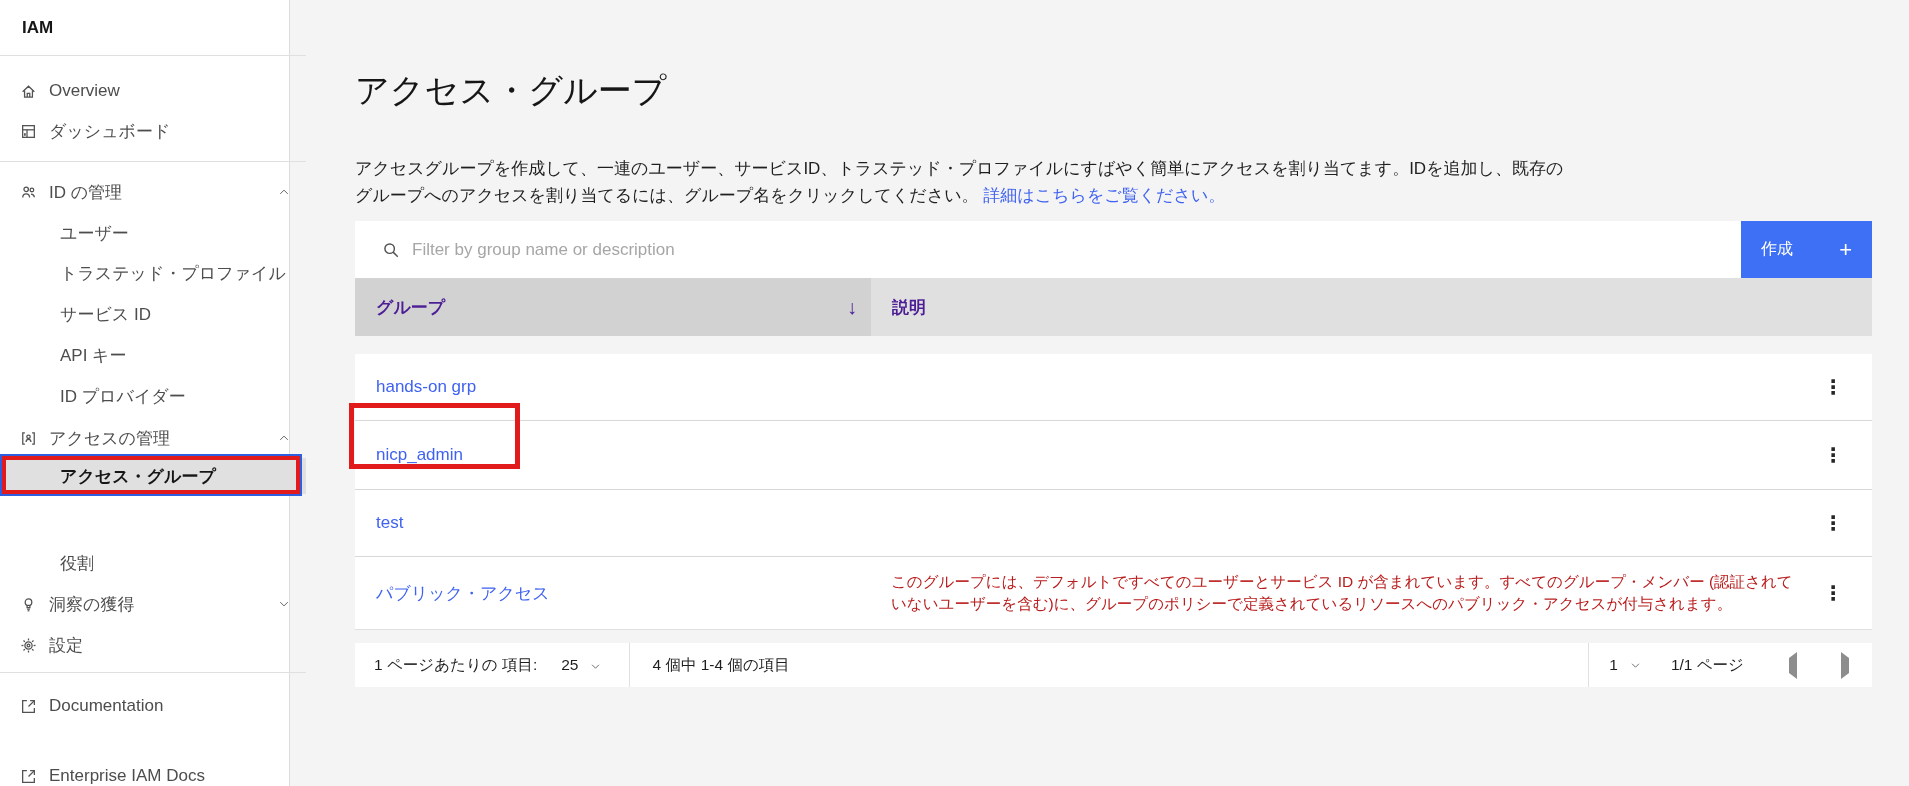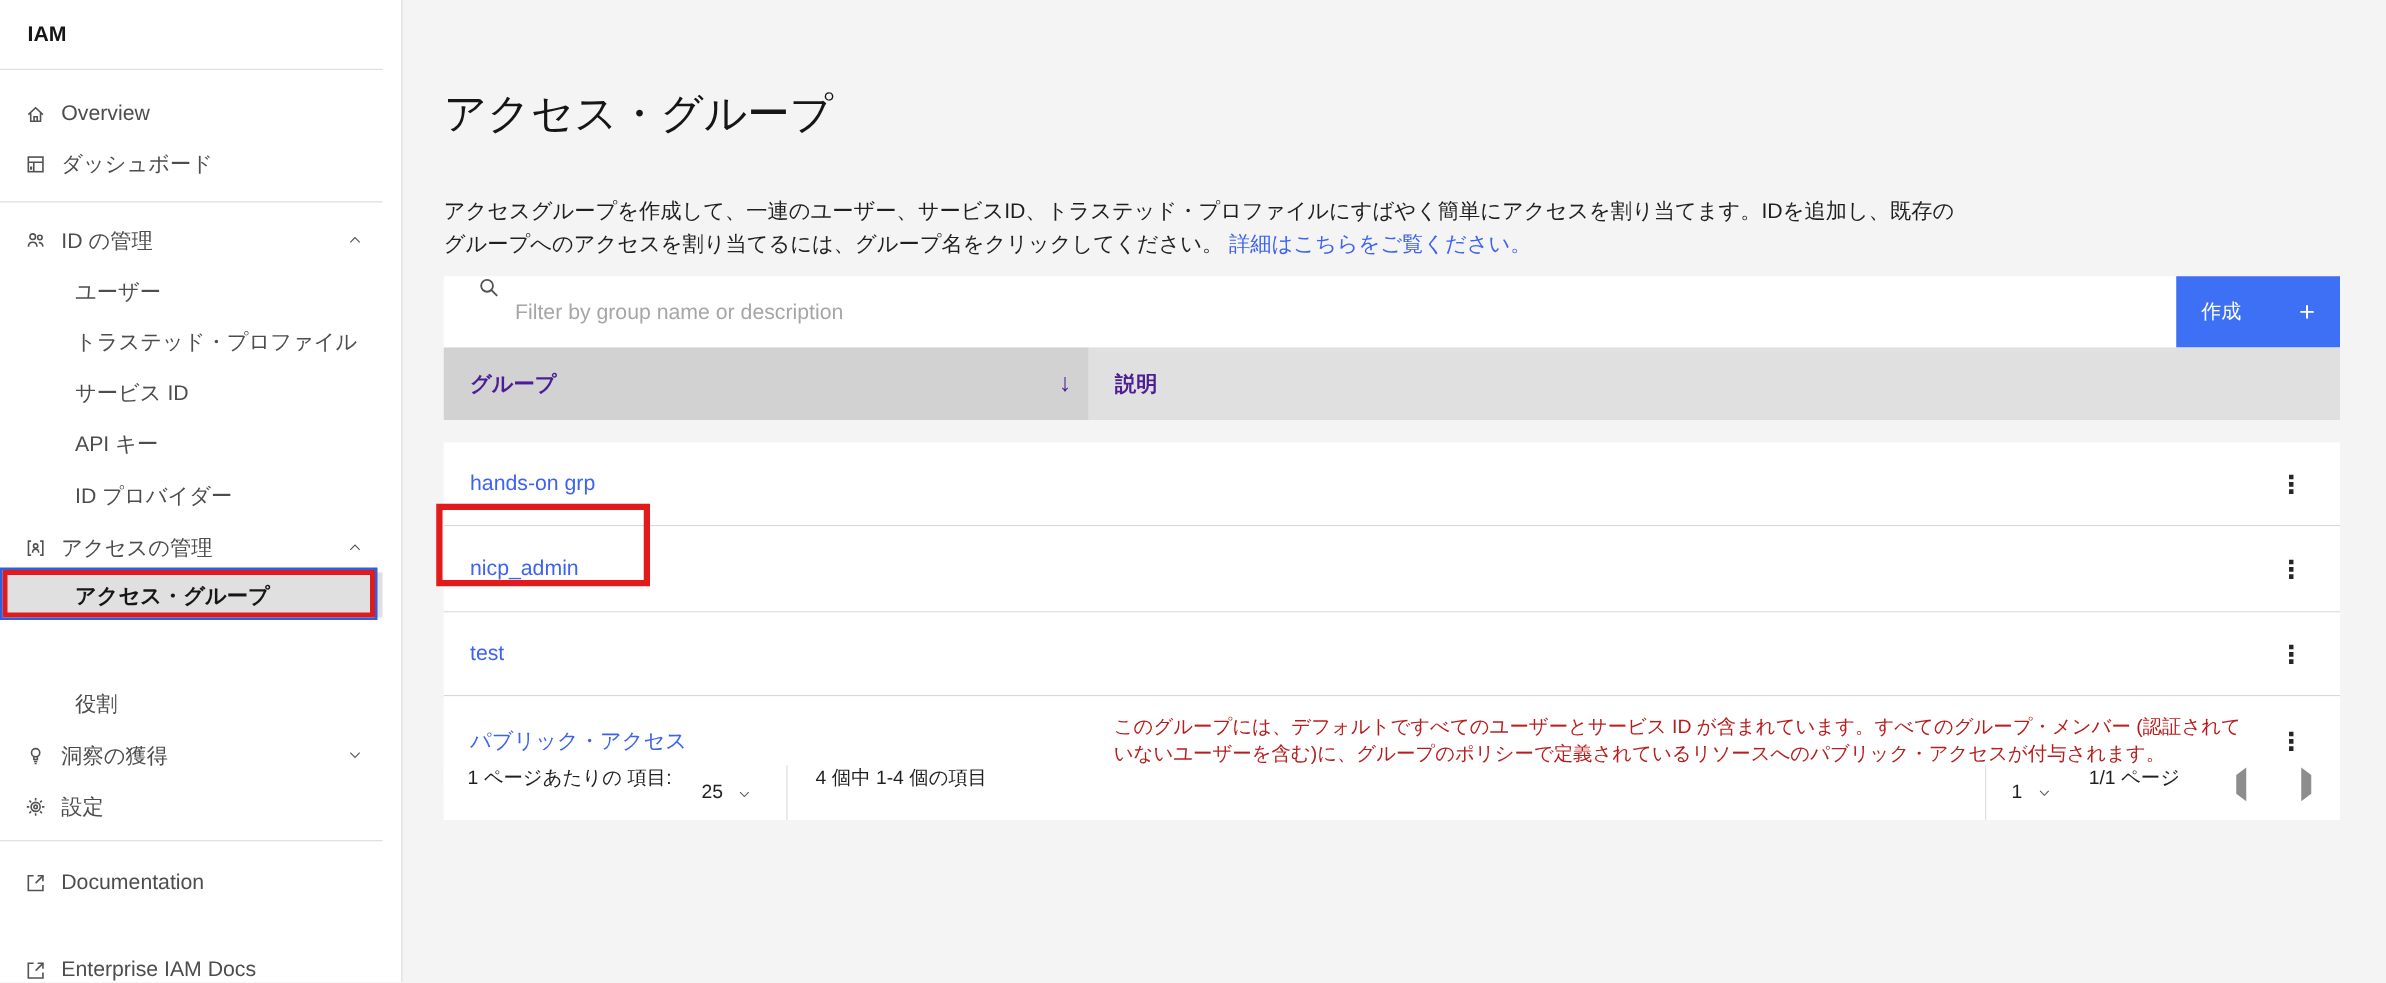--- a/index.html
+++ b/index.html
@@ -3,21 +3,21 @@
 <meta charset="utf-8">
 <style>
   * { margin:0; padding:0; box-sizing:border-box; }
   html,body { width:1909px; height:786px; overflow:hidden; }
   body {
     font-family:"Liberation Sans","DejaVu Sans",sans-serif;
     background:#f4f4f4; color:#161616; position:relative;
   }
   
   .sidebar {
-    position:absolute; left:0; top:0; width:322px; height:786px;
+    position:absolute; left:0; top:0; width:290px; height:786px;
     background:#ffffff; border-right:1px solid #dcdcdc;padding-left:44px;
   }
   .sidebar-title {
     position:absolute; left:22px; top:18px; font-size:17px; font-weight:bold; color:#161616;
   }
   .sdiv { position:absolute; left:0; width:306px; height:1px; background:#e0e0e0; border:0; }
   .sitem {
     position:absolute; left:0; width:306px; height:40px;
     display:flex; align-items:center; gap:12px;
     padding-left:20px; font-size:17px; color:#4d4d4d; cursor:pointer;
@@ -32,21 +32,21 @@
   
   .page-title {
     position:absolute; left:355px; top:68px; font-size:34px; font-weight:400; color:#161616;
   }
   .page-desc {
     position:absolute; left:355px; top:155px; font-size:17px; line-height:27px; color:#1f1f1f;
   }
   .page-desc a { color:#3f62f0; text-decoration:none; cursor:pointer; }
   .searchbar {
     position:absolute; left:355px; top:221px; width:1386px; height:57px;
-    background:#ffffff; display:flex; align-items:flex-start;
+    background:#ffffff; display:flex; align-items:center;
   }
   .searchbar svg { position:absolute; left:27px; }
   .searchbar input {
     border:0; outline:none; background:transparent; width:100%; height:100%;
     padding-left:57px; font-size:17px; color:#161616;
     font-family:"Liberation Sans","DejaVu Sans",sans-serif;
   }
   .searchbar input::placeholder { color:#a6a6a6; }
   .create-btn {
     position:absolute; left:1741px; top:221px; width:131px; height:57px;
@@ -74,22 +74,22 @@
     position:absolute; left:536px; top:50%; transform:translateY(-50%);
     width:910px; font-size:15.5px; line-height:22px; color:#b91c1c;
   }
   .kebab {
     position:absolute; right:26px; top:50%; transform:translateY(-50%);
     width:26px; height:34px; border:0; background:transparent; cursor:pointer;
     font-size:20px; color:#262626; line-height:34px; font-weight:bold;
     font-family:"DejaVu Sans",sans-serif;
   }
   .pagination {
-    position:absolute; left:355px; top:612px; width:1517px; height:44px;
-    background:#ffffff; display:flex; font-size:15.5px; color:#1f1f1f;
+    position:absolute; left:355px; top:643px; width:1517px; height:44px;
+    background:#ffffff; display:flex; align-items:center; font-size:15.5px; color:#1f1f1f;
   }
   .pdiv { width:1px; height:44px; background:#e0e0e0; }
   .pp-label { margin-left:19px; }
   .pp-value { margin-left:24px; cursor:pointer; display:flex; align-items:center; gap:12px; }
   .pp-value svg { margin-top:2px; }
   .p-spacer { flex:1; }
   .p-range { margin-left:22px; }
   .pg-select { margin-left:20px; cursor:pointer; display:flex; align-items:center; gap:12px; }
   .pg-status { margin-left:30px; }
   .arrow-btn { border:0; background:transparent; cursor:pointer; width:30px; height:30px; position:relative; }

